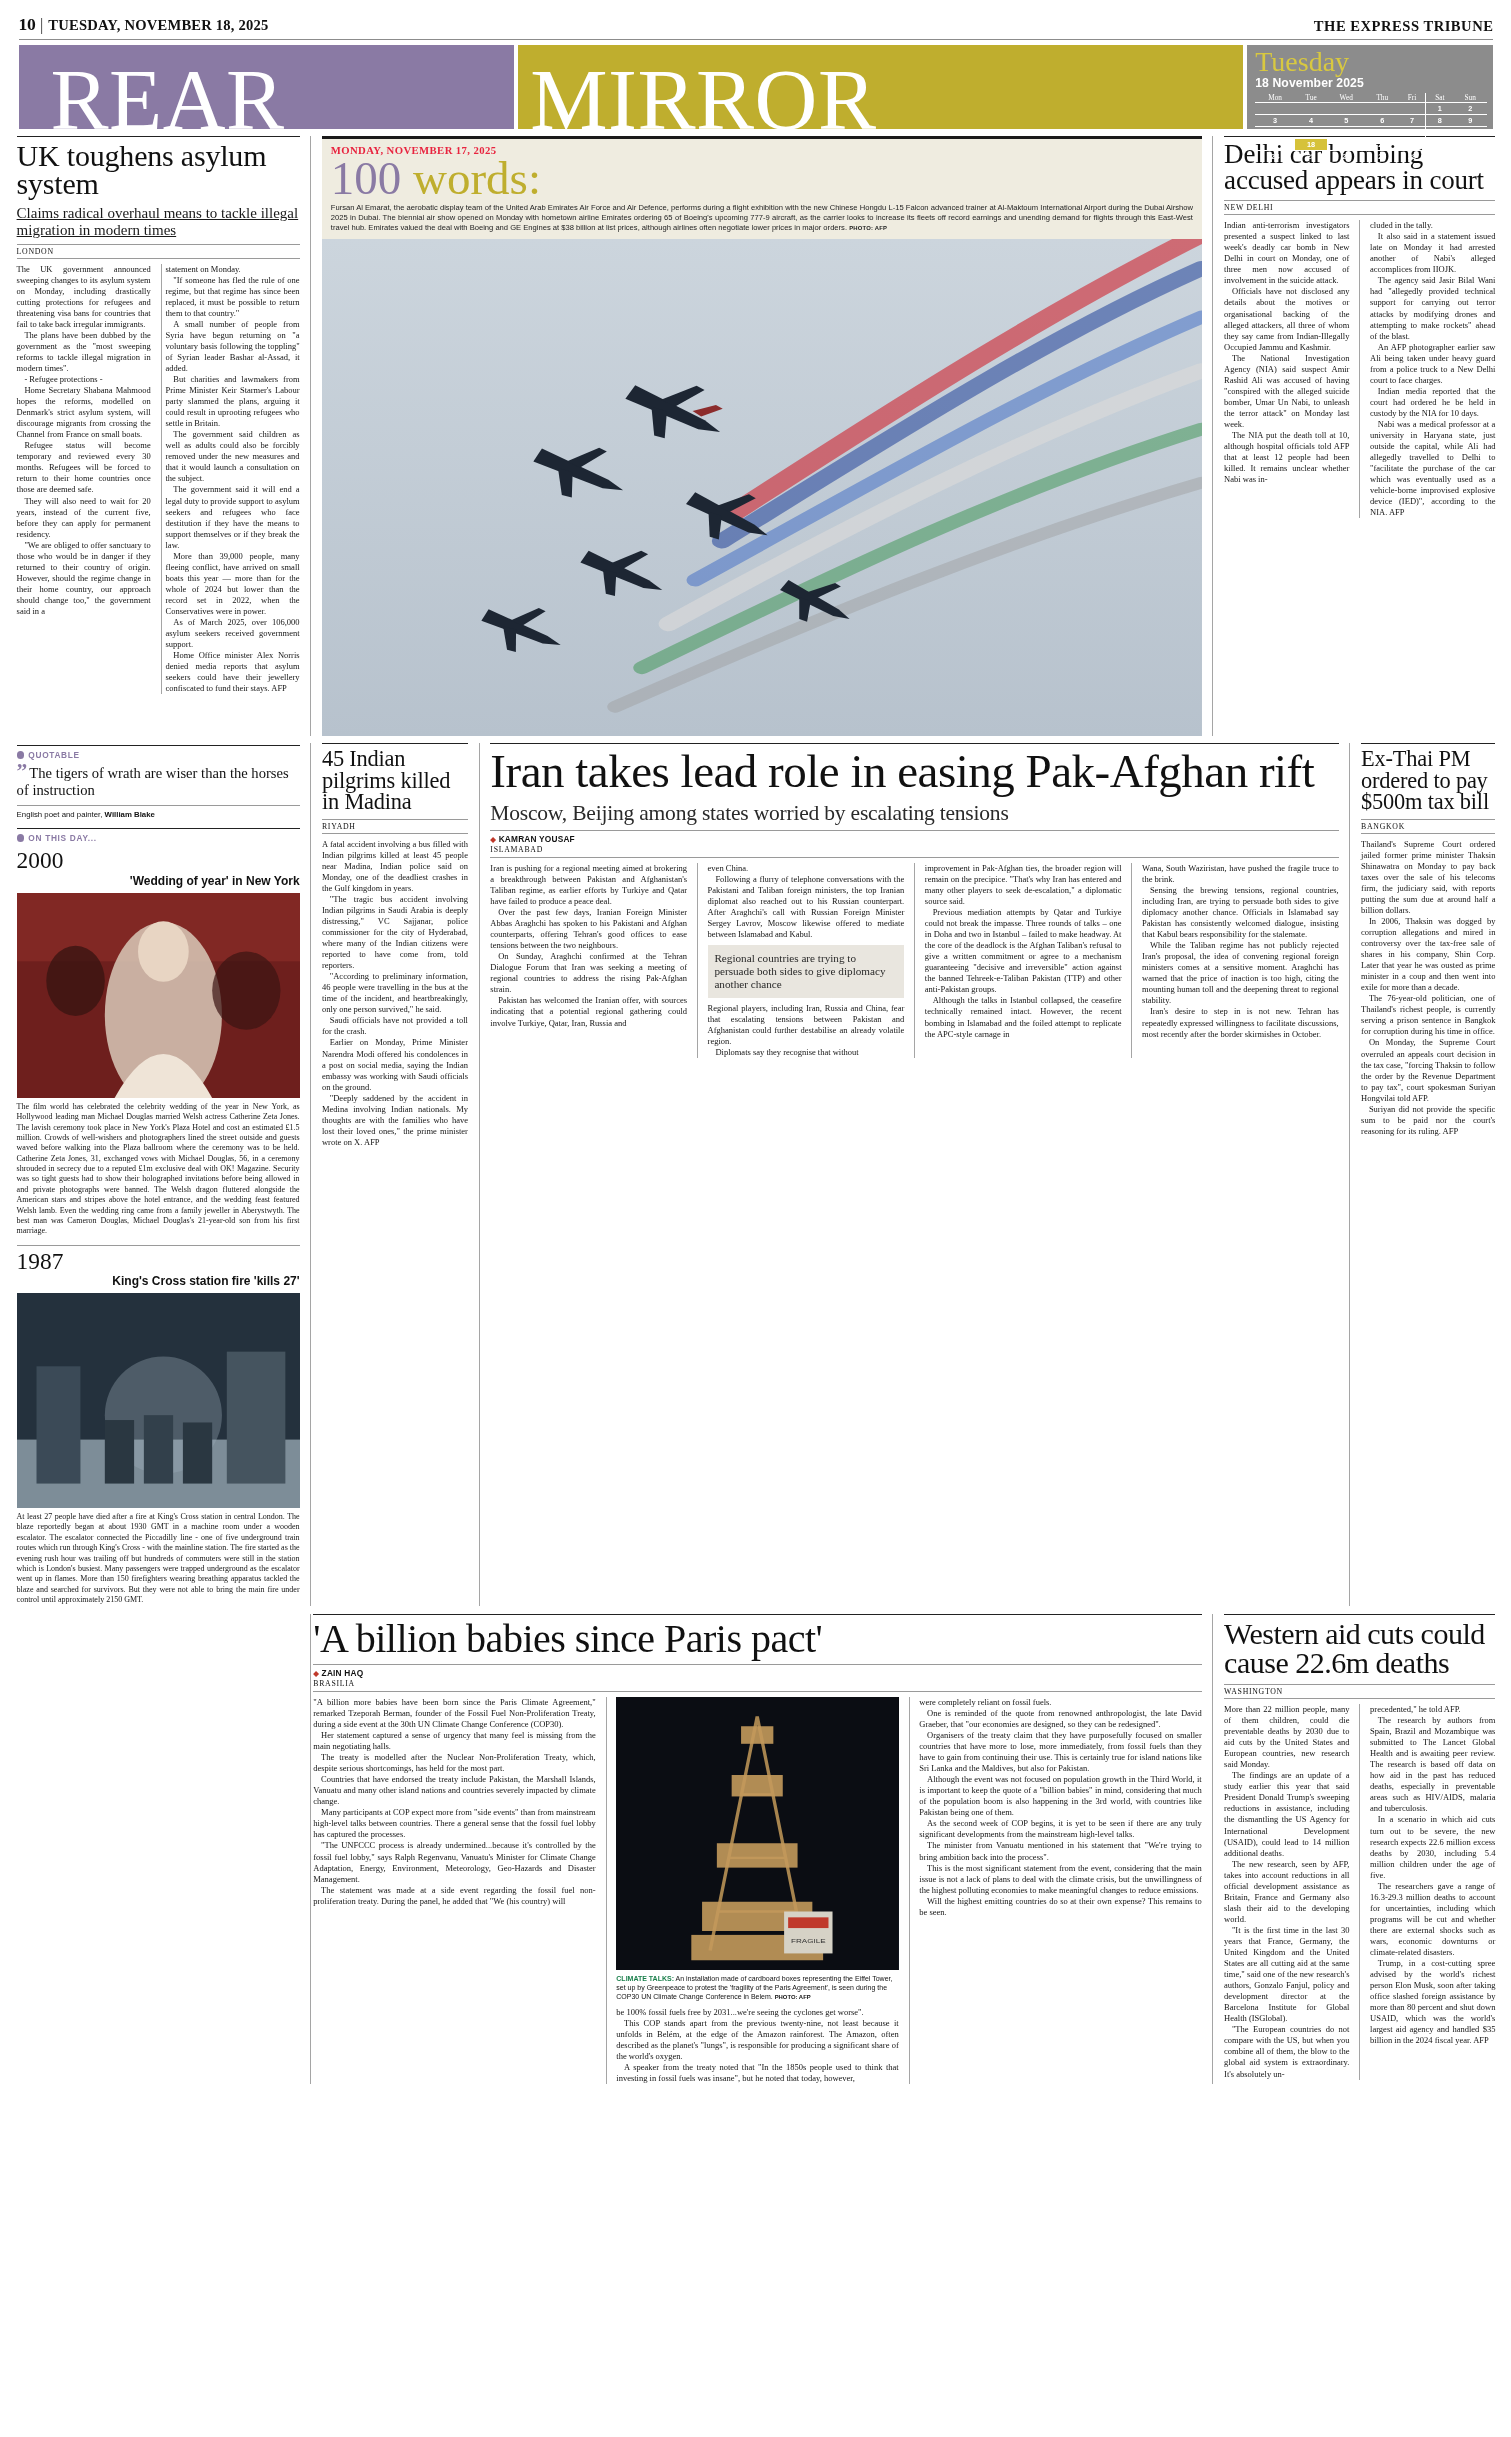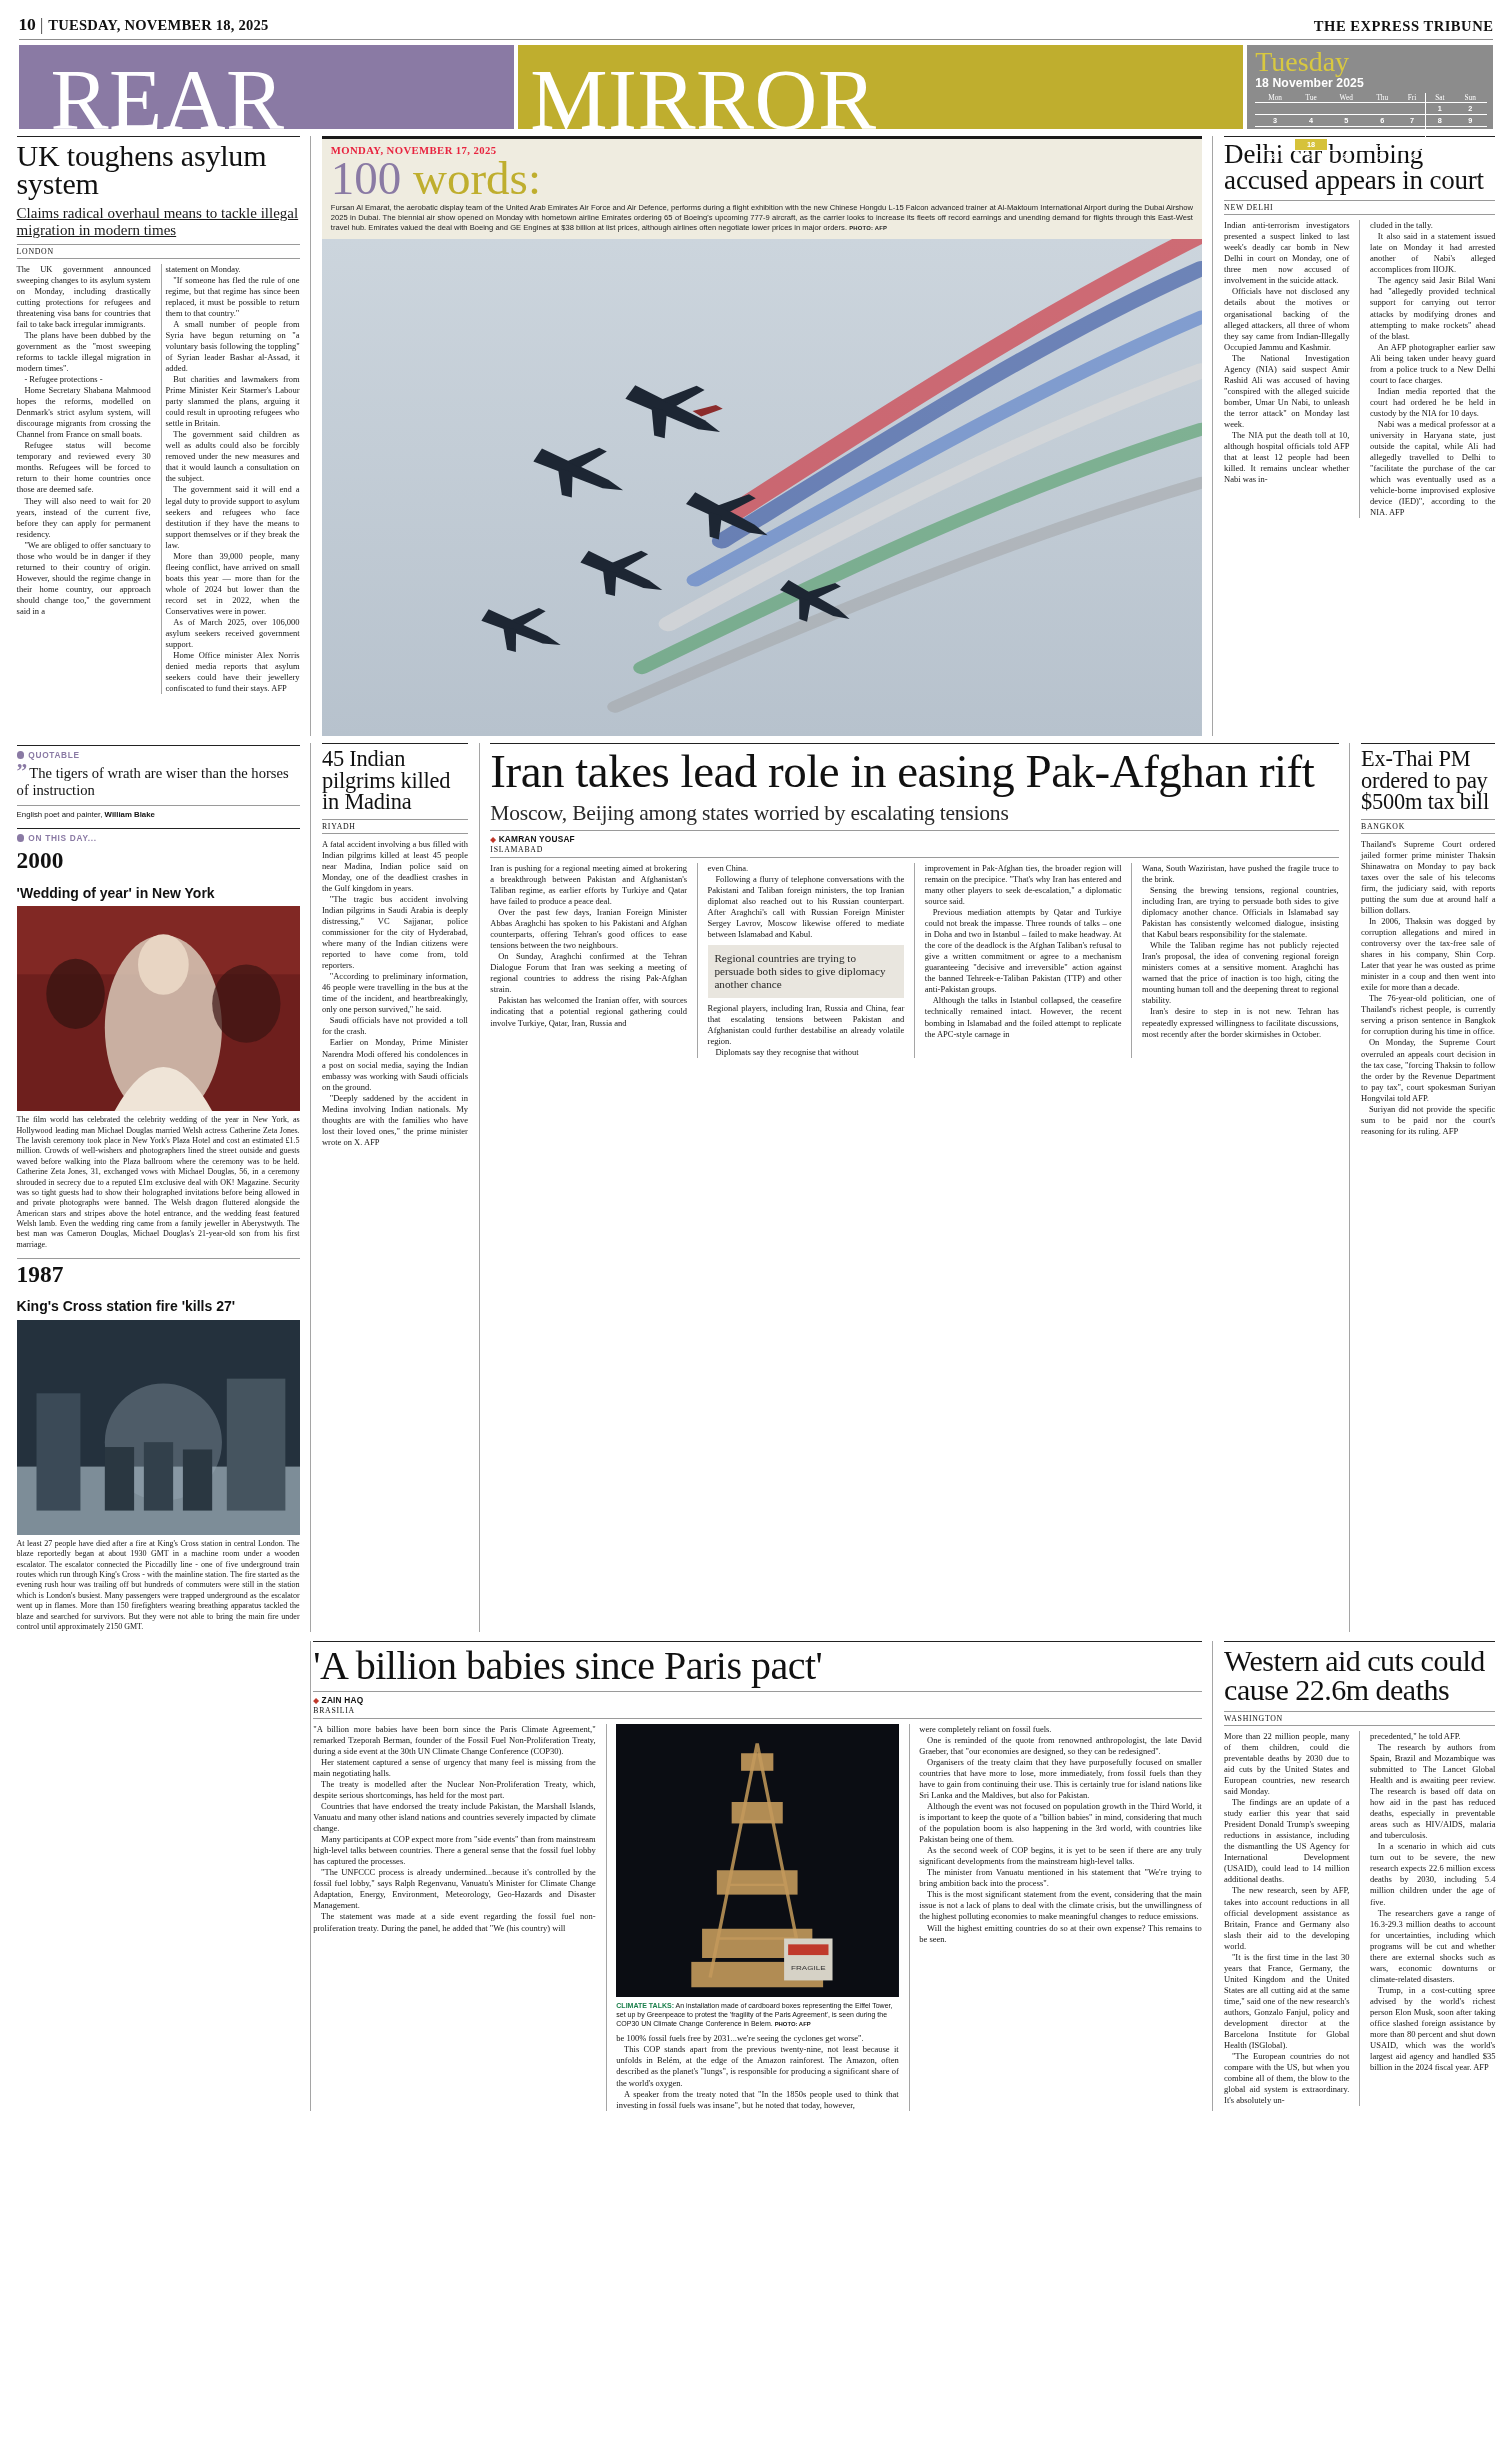--- a/index.html
+++ b/index.html
@@ -85,22 +85,22 @@
 
   
   .sec-label { font-family:"Liberation Sans", sans-serif; font-size:8.3px; font-weight:700;
                letter-spacing:0.7px; color:#8a7aa4; display:flex; align-items:center; gap:3.9px; }
   .sec-label .dot { width:7.8px; height:7.8px; border-radius:50%; background:#8a7aa4; display:inline-block; position:relative;}
   .quote-mark { color:#8a7aa4; font-family:"Liberation Serif", serif; font-size:21.5px; line-height:0.6; font-weight:700; }
   .quote-text { font-family:"Liberation Serif", serif; font-size:14.6px; line-height:1.12; }
   .quote-attr { font-family:"Liberation Sans", sans-serif; font-size:7.8px; }
   .quote-attr b { font-weight:700; }
 
-  .otd-year { font-family:"Liberation Serif", serif; font-size:23.4px; font-weight:700; line-height:1; }
-  .otd-title { font-family:"Liberation Sans", sans-serif; font-size:14px; font-weight:700; line-height:1.2; margin-top:12px;}
+  .otd-year { font-family:"Liberation Serif", serif; font-size:23.4px; font-weight:400; line-height:1; }
+  .otd-title { font-family:"Liberation Sans", sans-serif; font-size:12px; font-weight:700; line-height:1.2; margin-top:1px;text-align:right;}
 
   
   .pullquote { background:#e9e6df; padding:6.8px 6.8px; font-family:"Liberation Serif", serif;
                font-size:11.2px; line-height:1.16; color:#2a2a2a; }
 
   
   .img-wed { height:205px; background:
       radial-gradient(circle at 30% 35%, #b9453f 0%, #7c2420 45%, #3a1110 100%); }
   .img-fire { height:215px; background:
       linear-gradient(180deg,#1d2a36 0%, #2e4050 40%, #506472 75%, #8fa0ab 100%); }

